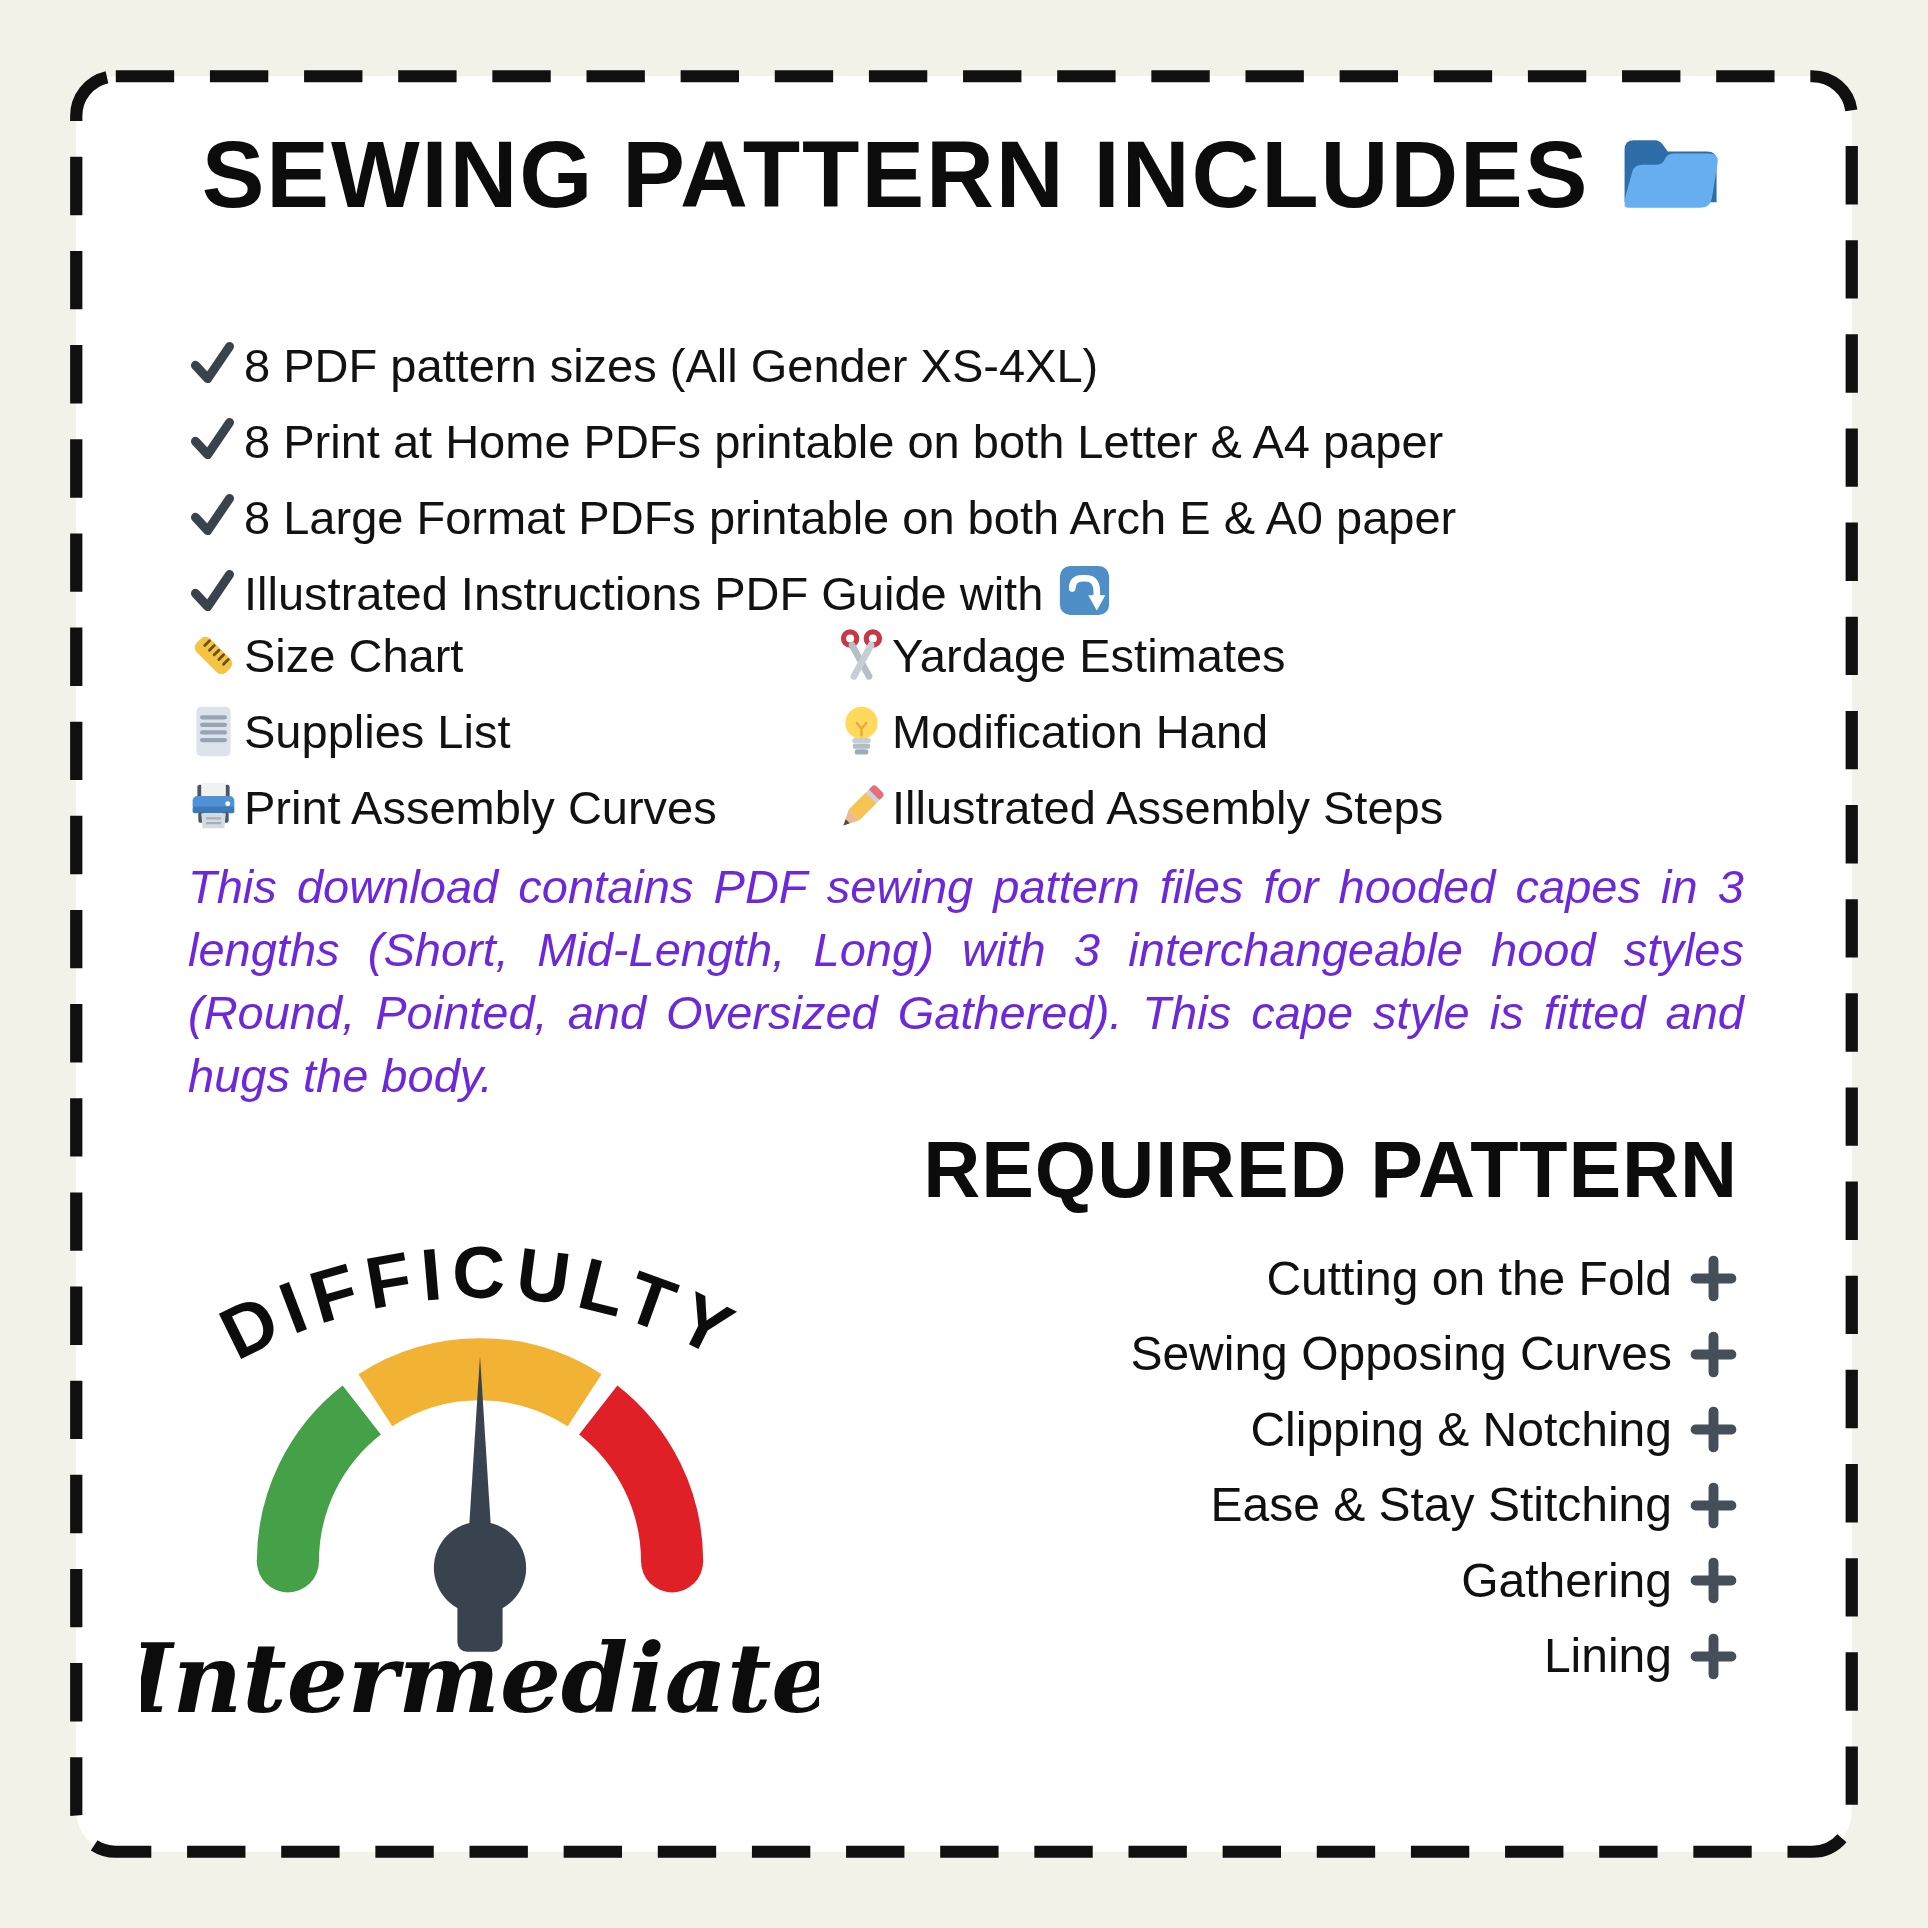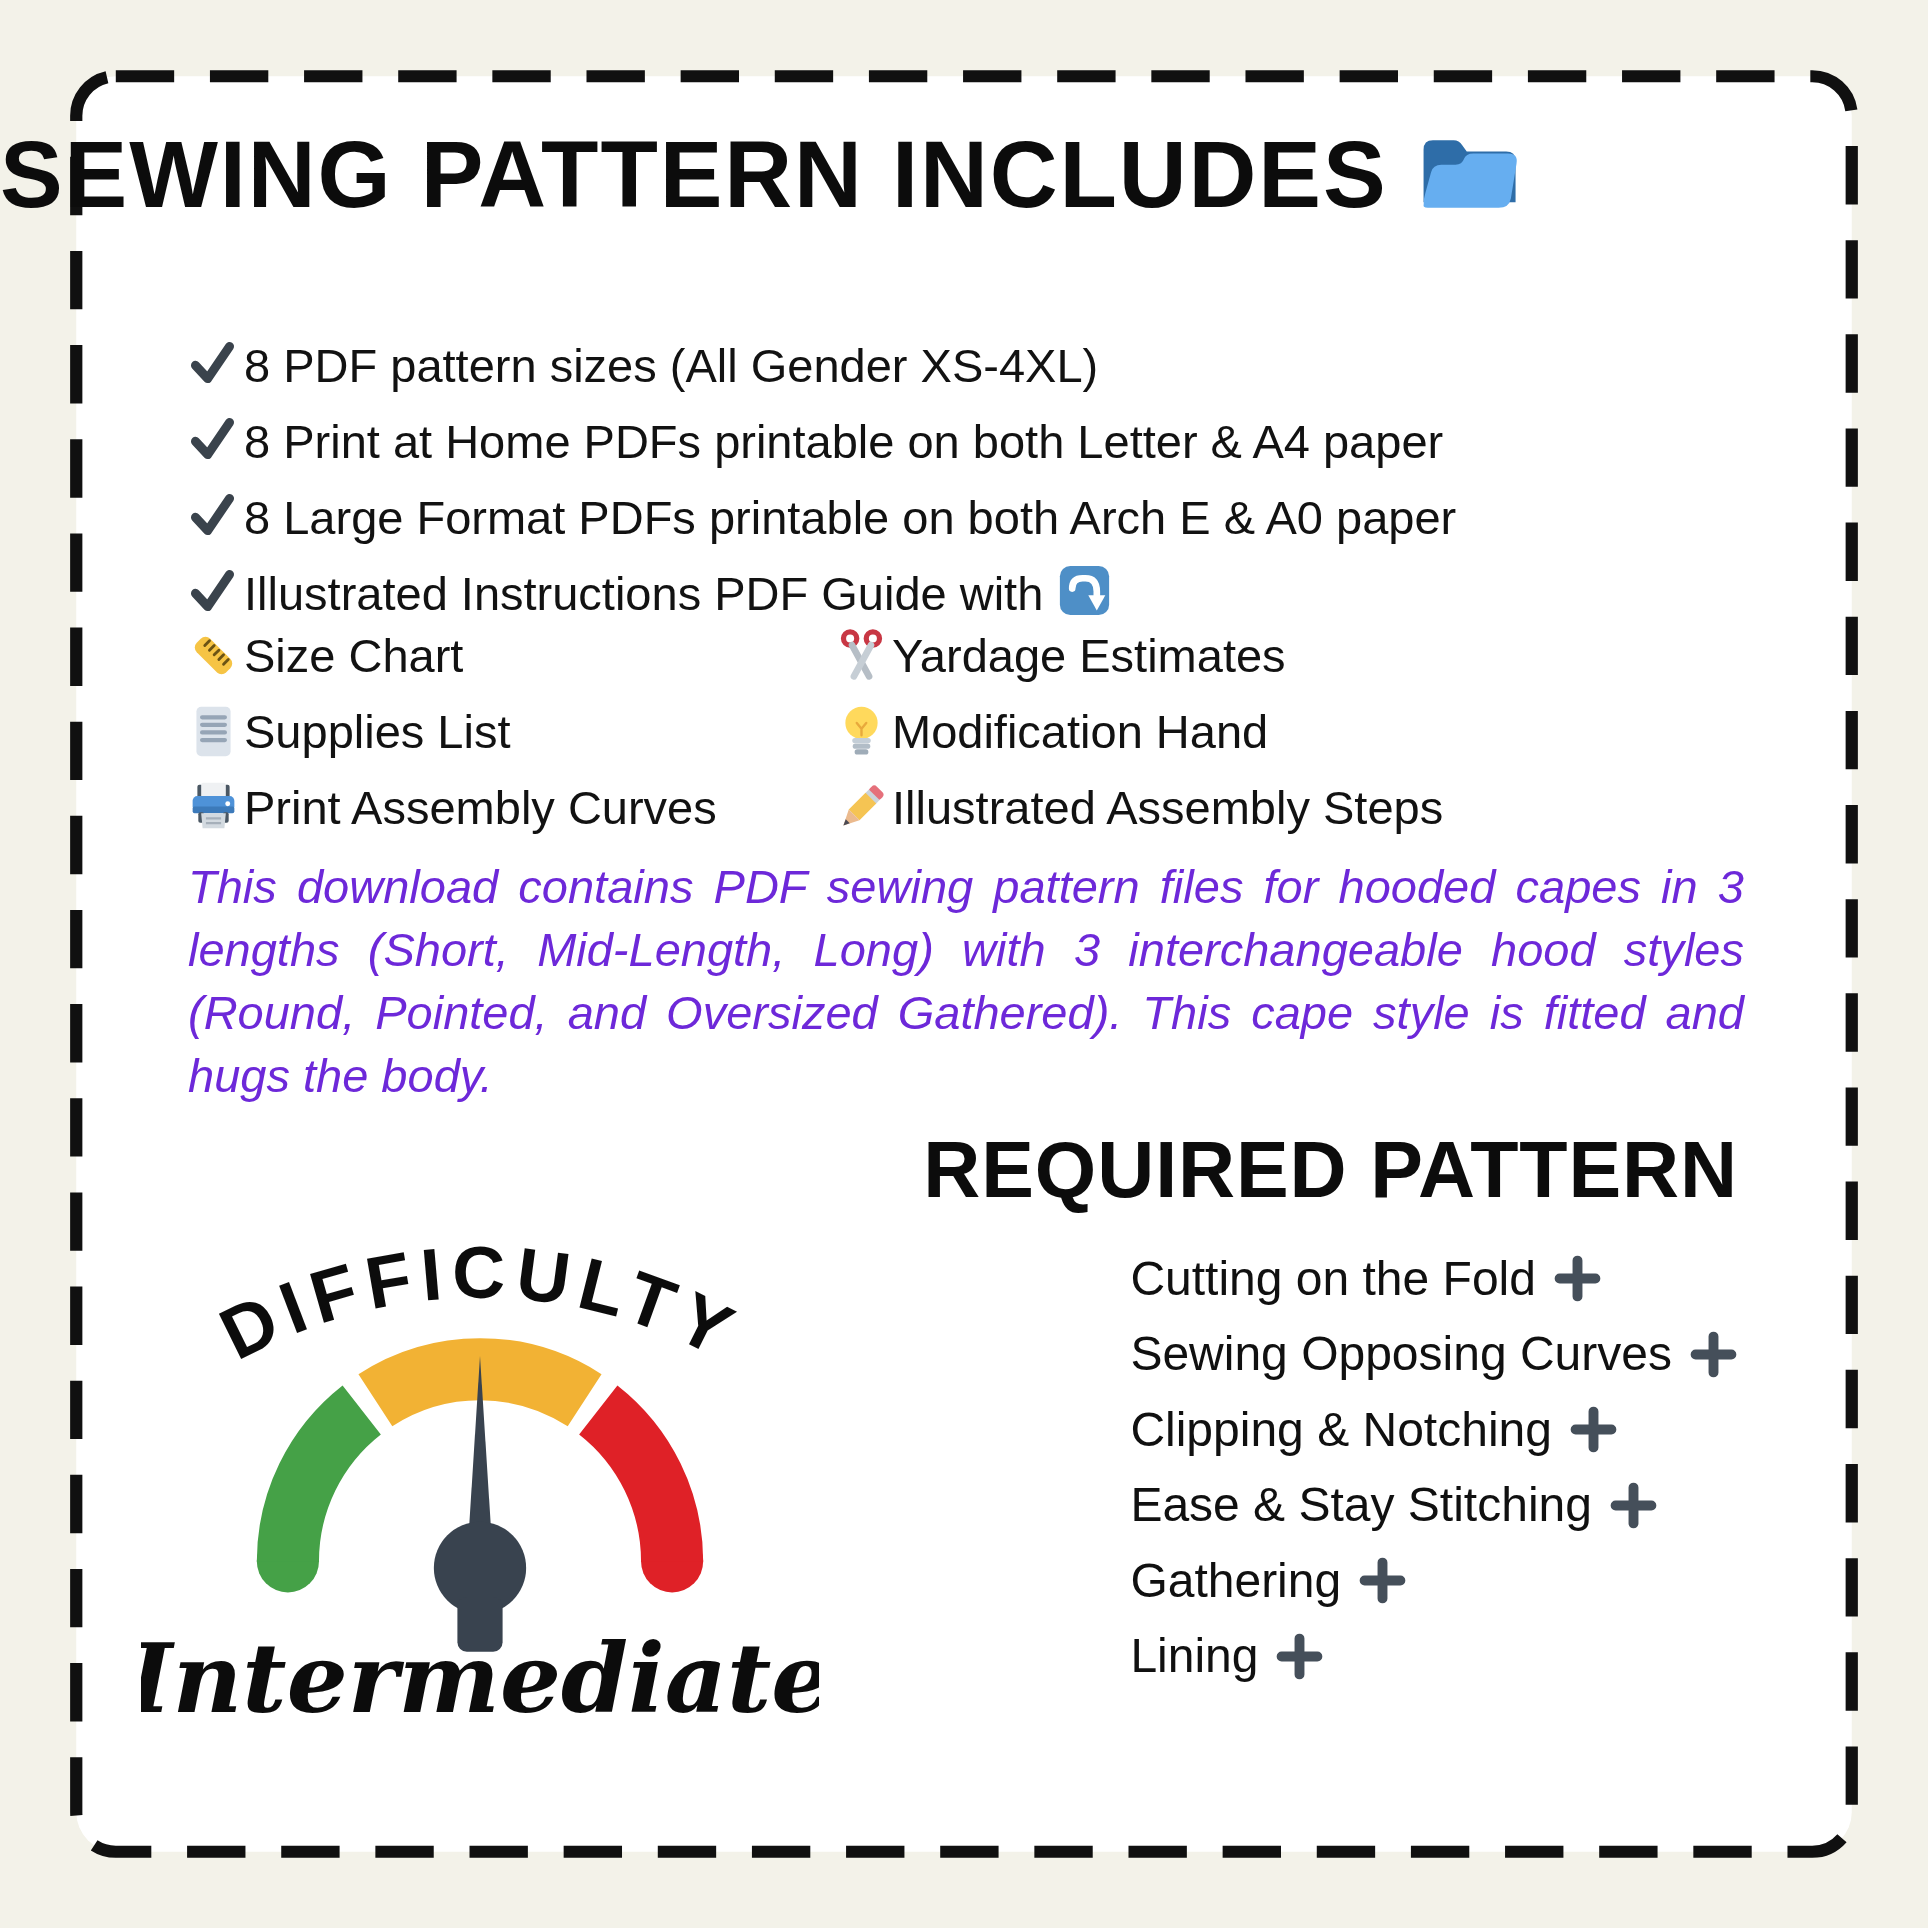--- a/index.html
+++ b/index.html
@@ -8,21 +8,21 @@
     background:#F3F2E9;
     font-family:"Liberation Sans",sans-serif;
     color:#141414;
     position:relative;
     overflow:hidden;
   }
   .stage{position:absolute;inset:0;}
   .border-svg{position:absolute;left:0;top:0;}
   .title-row{
     position:absolute;left:0;right:0;top:128px;
-    display:flex;justify-content:flex-start;align-items:center;gap:28px;
+    display:flex;justify-content:center;align-items:center;gap:28px;
   }
   .page-title{
     font-size:94px;font-weight:700;letter-spacing:1.9px;color:#0c0c0c;
     white-space:nowrap;line-height:1;
   }
   .title-folder{width:109px;height:92px;flex:0 0 auto;}
   .checklist{position:absolute;left:186px;right:122px;top:313px;}
   .check-row{display:flex;align-items:flex-end;height:76px;}
   .icon-cell{width:58px;flex:0 0 58px;display:flex;align-items:center;justify-content:flex-start;}
   .icon-cell svg{display:block;}
@@ -36,21 +36,21 @@
     font-size:47px;font-style:italic;line-height:63px;
     text-align:justify;color:#6d28d9;
   }
   .skills-heading{
     position:absolute;right:190px;top:1130px;
     font-size:79px;font-weight:700;letter-spacing:0.9px;color:#0c0c0c;
     text-align:right;line-height:1;
   }
   .skills-list{
     position:absolute;right:190px;top:1252px;
-    display:flex;flex-direction:column;gap:22.6px;
+    display:flex;flex-direction:column;align-items:flex-end;gap:22.6px;
   }
   .skill-row{display:flex;align-items:center;gap:17px;height:53px;}
   .skill-label{font-size:48px;line-height:1;white-space:nowrap;color:#101010;}
   .plus-icon{display:block;}
   .gauge-svg{position:absolute;left:141px;top:1194px;}
 </style>
 </head>
 <body>
 
 <div class="stage">

